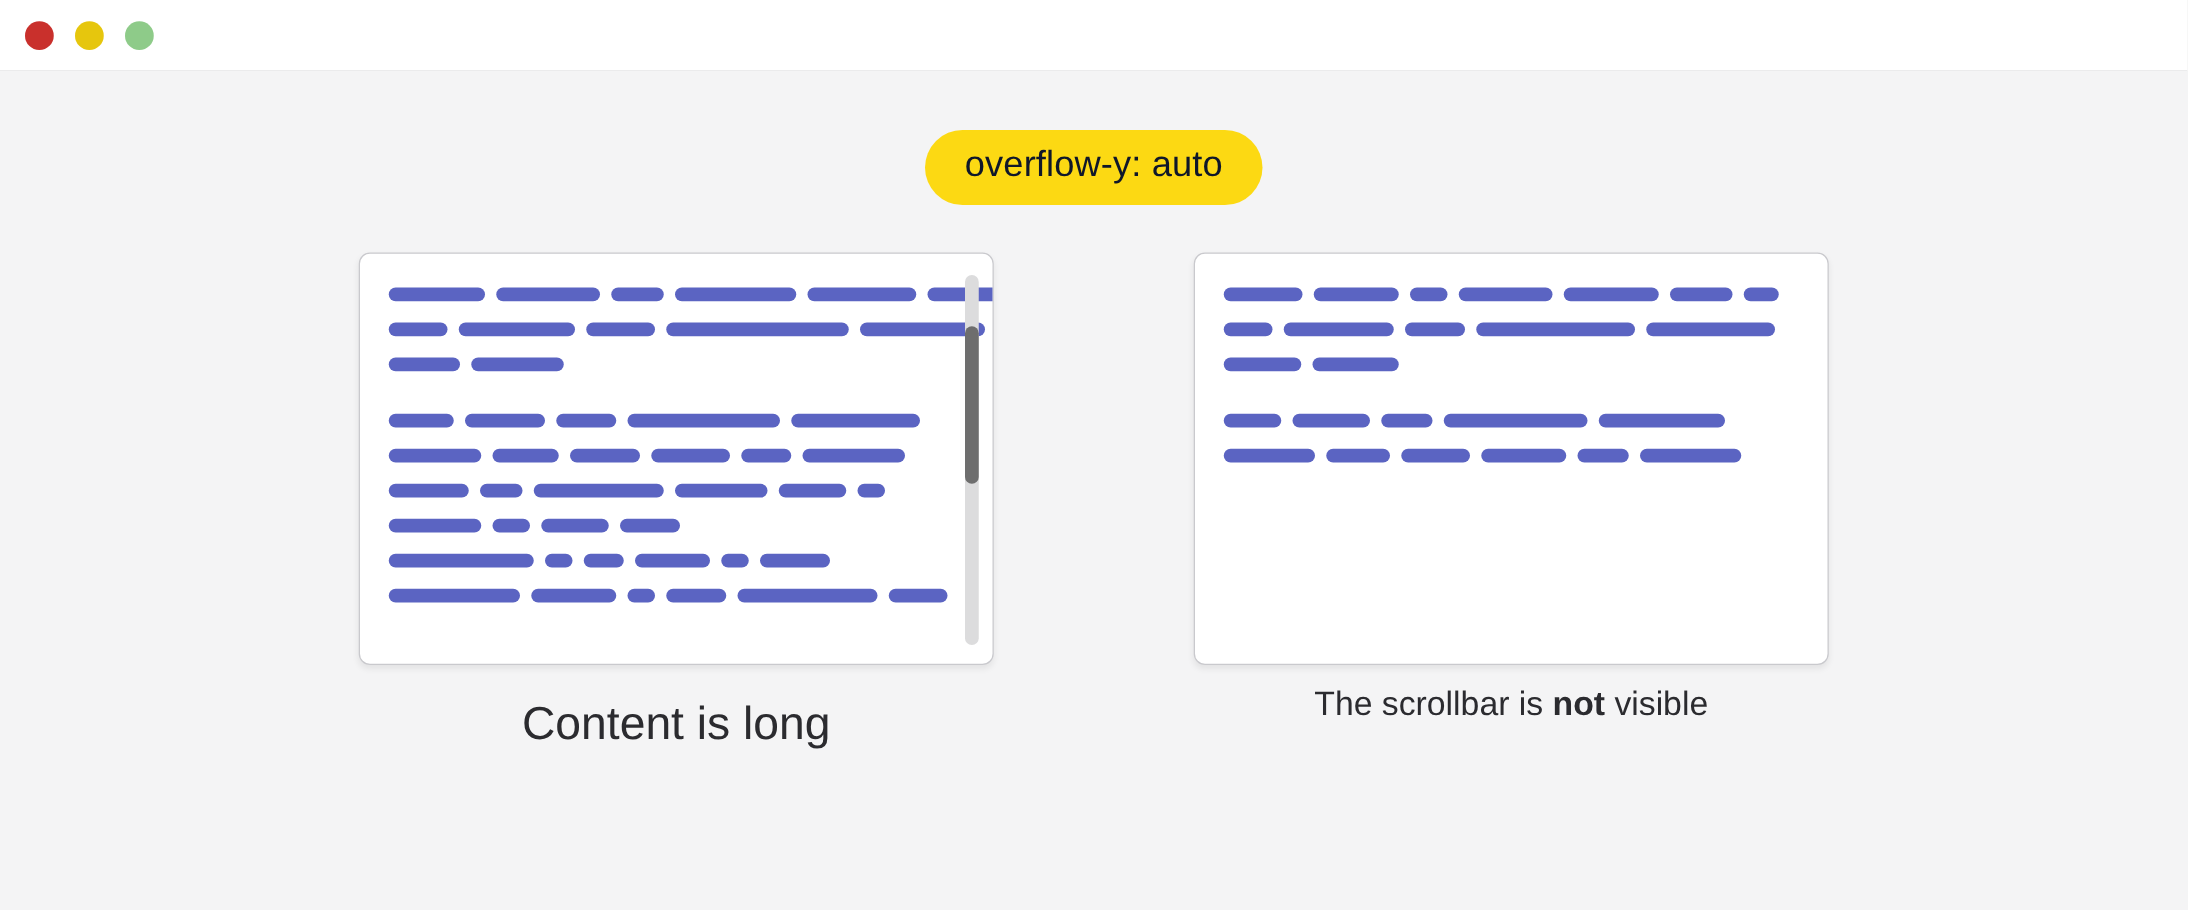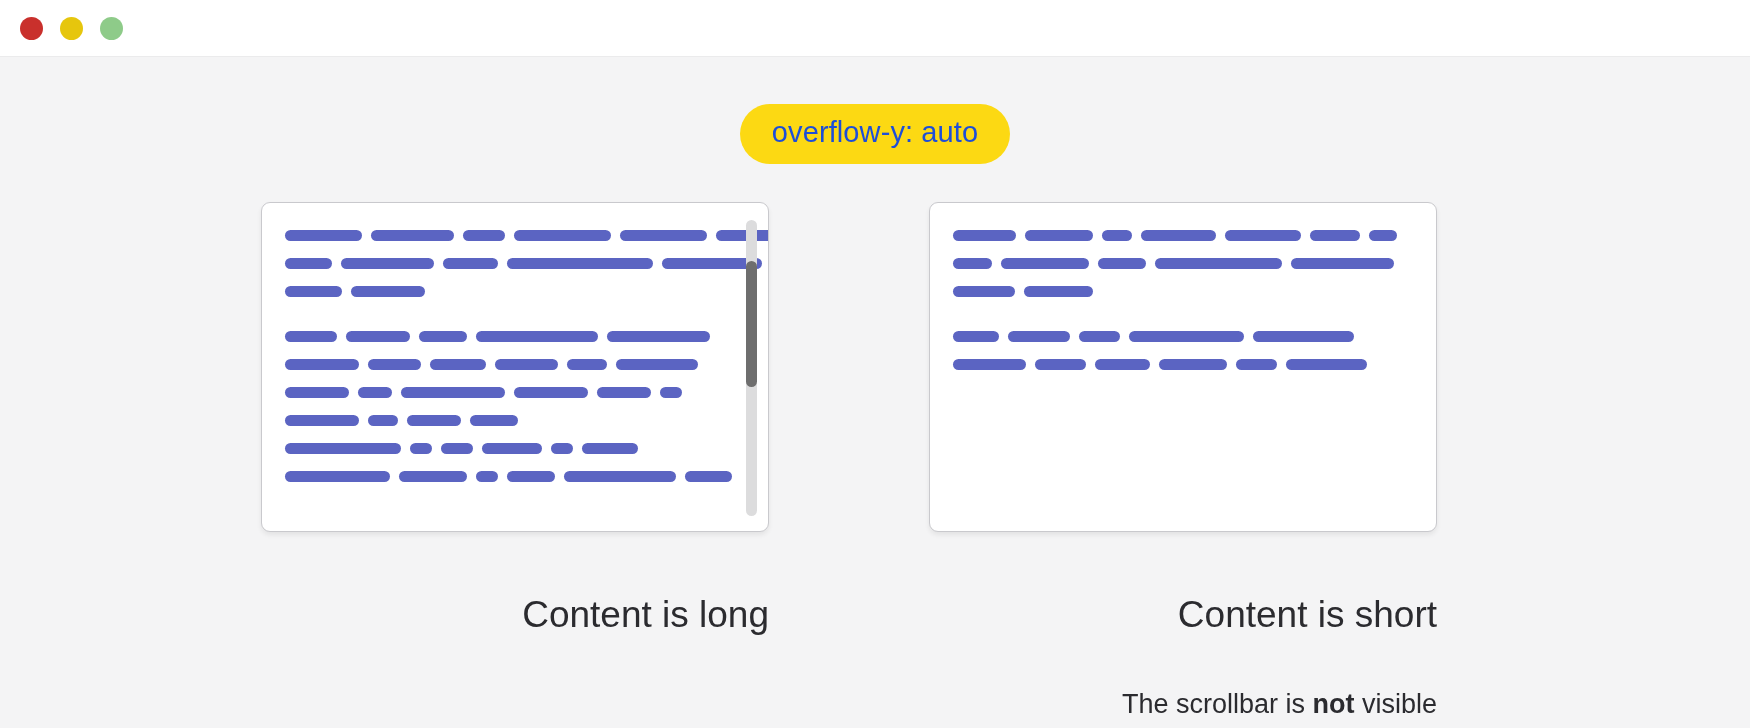--- a/index.html
+++ b/index.html
@@ -57,43 +57,42 @@
   }
 
   .badge-row {
     margin-top: 47px;
     display: flex;
     justify-content: center;
     width: 100%;
   }
   .badge {
     background: #fcd913;
-    color: #1d4ed8;
+    color: #0f172a;
     font-size: 29px;
     line-height: 1;
     padding: 14px 32px 17px 32px;
     border-radius: 999px;
     letter-spacing: 0.1px;
     white-space: nowrap;
   }
 
   .panels {
     margin-top: 38px;
     display: flex;
     justify-content: center;
     gap: 212px;
     width: 100%;
   }
 
   .panel {
     width: 456px;
     display: flex;
     flex-direction: column;
-    align-items: flex-end;
-    gap: 36px;
+    align-items: center;
   }
 
   .card {
     position: relative;
     width: 508px;
     height: 330px;
     background: #ffffff;
     border: 1px solid #c9c9cd;
     border-radius: 9px;
     box-shadow: 0 3px 5px rgba(0,0,0,0.07);
@@ -308,19 +307,18 @@
                     <span class="w" style="width: 51px; background: rgb(91, 100, 194);"></span>
                     <span class="w" style="width: 55px; background: rgb(91, 100, 194);"></span>
                     <span class="w" style="width: 68px; background: rgb(91, 100, 194);"></span>
                     <span class="w" style="width: 41px; background: rgb(91, 100, 194);"></span>
                     <span class="w" style="width: 81px; background: rgb(91, 100, 194);"></span>
                   </div>
                 </div>
               </div>
             </div>
           </div>
-          <div class="caption-title">Content is short</div>
           <div class="caption-sub"><span>The scrollbar is </span><b>not</b><span> visible</span></div>
         </div>
       </div>
 
   </div>
 </div>
 
 </body></html>

